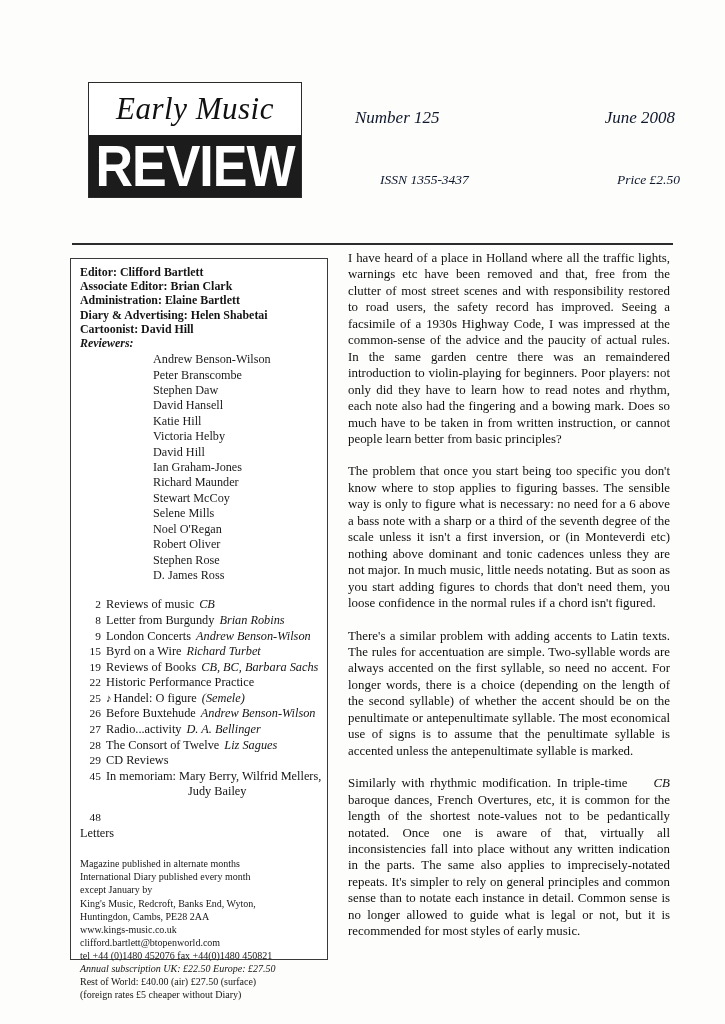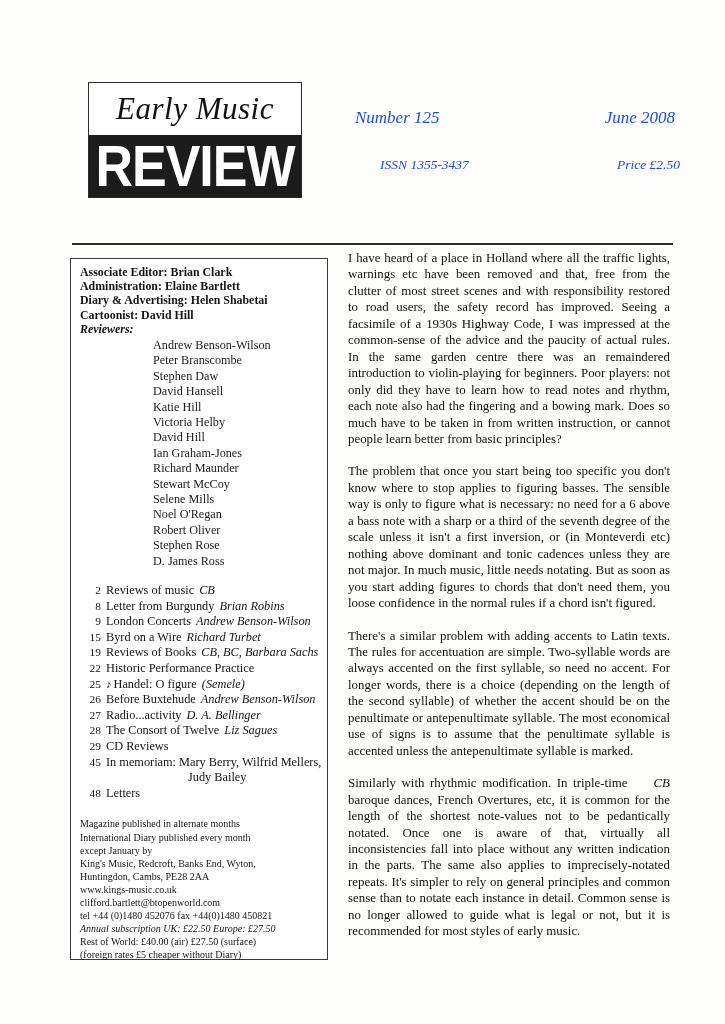--- a/index.html
+++ b/index.html
@@ -76,31 +76,31 @@
   .issue-line {
     position: absolute;
     top: 36px;
     left: 355px;
     width: 320px;
     display: flex;
     justify-content: space-between;
   }
   .issue-line2 {
     position: absolute;
-    top: 85px;
+    top: 100px;
     left: 380px;
     width: 300px;
     display: flex;
     justify-content: space-between;
     gap: 28px;
   }
   .masthead-meta {
     font-style: italic;
     font-size: 17px;
-    color: #1d4ed8;
+    color: #0f172a;
     white-space: nowrap;
     font-family: "Liberation Serif", "DejaVu Serif", serif;
   }
   .masthead-meta.small {
     font-size: 13.5px;
   }
 
   .rule-top {
     position: absolute;
     left: 72px;
@@ -235,20 +235,21 @@
       <span class="masthead-meta small">ISSN 1355-3437</span>
       <span class="masthead-meta small">Price £2.50</span>
     </div>
   </div>
 
   <div class="rule-top"></div>
 
   <div class="left-col">
 
     <div class="staff">
+      <div>Editor: Clifford Bartlett</div>
       <div>Associate Editor: Brian Clark</div>
       <div>Administration: Elaine Bartlett</div>
       <div>Diary &amp; Advertising: Helen Shabetai</div>
       <div>Cartoonist: David Hill</div>
       <div class="reviewers-label">Reviewers:</div>
     </div>
 
     <div class="reviewer-list">
       <div>Andrew Benson-Wilson</div>
       <div>Peter Branscombe</div>
@@ -333,21 +334,21 @@
         <span class="pg">29</span>
         <span class="ttl">CD Reviews</span>
       </div>
 
       <div class="entry">
         <span class="pg">45</span>
         <span class="ttl">In memoriam: Mary Berry, Wilfrid Mellers,</span>
       </div>
       <div class="cont-line">Judy Bailey</div>
 
-      <div class="entry" style="">
+      <div class="entry" style="margin-top:10px;flex-direction:column;">
         <span class="pg">48</span>
         <span class="ttl">Letters</span>
       </div>
 
     </div>
 
     <div class="imprint">
       <div>Magazine published in alternate months</div>
       <div>International Diary published every month</div>
       <div>except January by</div>

